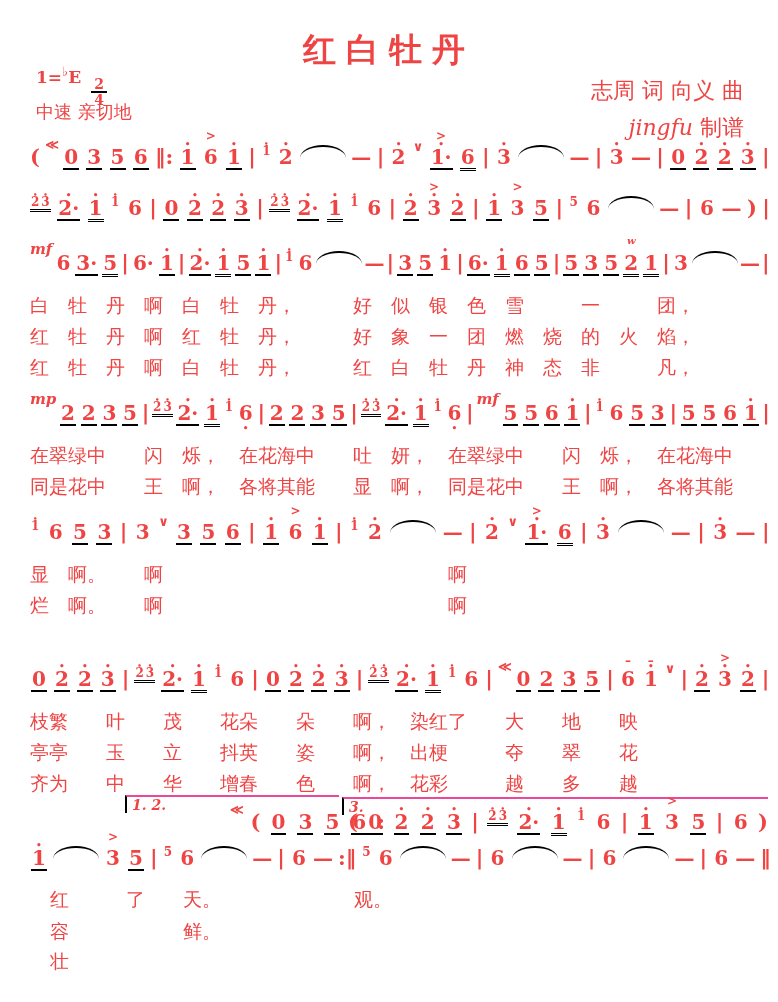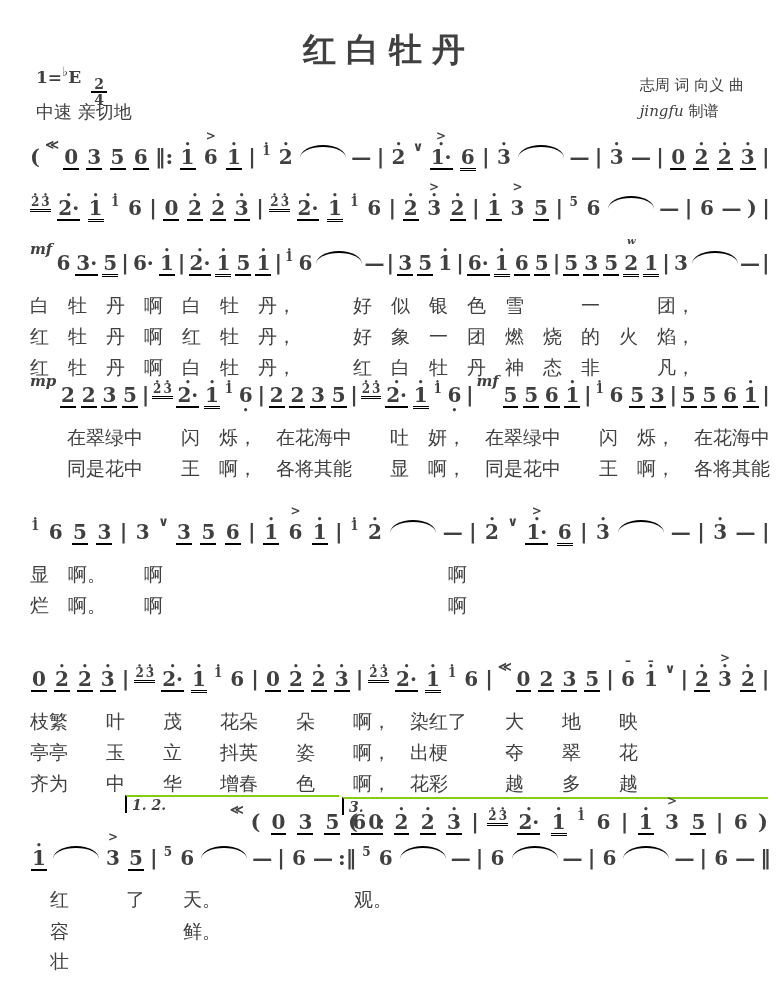--- a/index.html
+++ b/index.html
@@ -1,34 +1,34 @@
 <!DOCTYPE html>
 <html><head>
 <meta charset="utf-8">
 <style>
   html,body{margin:0;padding:0;background:#fff;}
-  .page{position:relative;width:778px;height:1002px;background:#fff;color:#404040;overflow:hidden;
+  .page{position:relative;width:778px;height:1002px;background:#fff;color:#ef4444;overflow:hidden;
         font-family:"DejaVu Sans","Liberation Sans",sans-serif;}
   .title{position:absolute;top:28px;left:0;width:100%;text-align:center;margin:0;
          font-size:33px;font-weight:bold;letter-spacing:10px;font-family:"DejaVu Serif","Liberation Serif",serif;}
   .keyline{position:absolute;top:64px;left:36px;font-size:17px;font-weight:bold;
            font-family:"DejaVu Serif","Liberation Serif",serif;}
   .flat{font-size:13px;}
   .frac{display:inline-flex;flex-direction:column;align-items:center;vertical-align:-6px;
         line-height:1.05;font-size:14px;margin-left:10px;}
   .ftop{border-bottom:2px solid #000;padding:0 3px;}
   .tempo{position:absolute;top:100px;left:36px;font-size:18px;}
-  .credits{position:absolute;top:76px;right:34px;text-align:left;font-size:15px;}
+  .credits{position:absolute;top:76px;right:34px;text-align:right;font-size:22px;}
   .cr2{margin-top:7px;}
   .jf{font-style:italic;font-family:"DejaVu Serif","Liberation Serif",serif;}
 
   .score{position:absolute;left:0;top:0;right:0;bottom:0;}
   .system{position:absolute;left:30px;right:8px;}
   .sys-1{top:132px;} .sys-2{top:183px;} .sys-3{top:238px;}
-  .sys-4{top:370px;text-align:right;} .sys-5{top:507px;} .sys-6{top:654px;}
+  .sys-4{top:388px;} .sys-5{top:507px;} .sys-6{top:654px;}
 
   .music-row{display:flex;justify-content:space-between;align-items:baseline;height:34px;padding-top:14px;
              font-family:"DejaVu Serif","Liberation Serif",serif;font-weight:bold;font-size:20px;line-height:1;}
   .tok{display:inline-flex;align-items:baseline;}
   .note{position:relative;display:inline-block;margin:0 1px;}
   .base{display:inline-block;padding:0 1px 1px 1px;}
   .u1{border-bottom:2px solid #000;}
   .u2{border-bottom:3px double #000;}
   .grace{font-size:12px;top:-9px;margin:0;}
   .mk{position:absolute;left:50%;transform:translateX(-50%);line-height:1;}
@@ -45,21 +45,21 @@
   .breath{position:relative;top:-13px;font-size:13px;}
   .dyn{font-style:italic;position:relative;top:-16px;font-size:15px;
        font-family:"DejaVu Serif","Liberation Serif",serif;}
   .slur{display:inline-block;width:46px;height:11px;border-top:2px solid #000;
         border-radius:50% 50% 0 0/100% 100% 0 0;position:relative;top:-6px;}
   .hairpin{position:relative;top:-15px;font-size:13px;letter-spacing:-2px;}
 
   .lyric{font-size:19px;white-space:pre;height:24px;margin-top:7px;}
 
   .ending{position:absolute;left:30px;right:8px;top:795px;height:200px;}
-  .volta{position:absolute;height:16px;border-top:2px solid #84cc16;border-left:2px solid #000;}
+  .volta{position:absolute;height:16px;border-top:2px solid #ec4899;border-left:2px solid #000;}
   .volta12{left:95px;top:0;width:212px;}
   .volta3{left:312px;top:2px;width:424px;}
   .volta-label{display:inline-block;font-style:italic;font-weight:bold;font-size:14px;
                font-family:"DejaVu Serif","Liberation Serif",serif;position:relative;top:-2px;left:5px;}
   .ending .music-row{position:absolute;height:auto;padding-top:0;}
   .pickup{top:16px;left:200px;justify-content:flex-start;gap:9px;}
   .v3row{top:16px;left:318px;right:2px;}
   .mainrow{top:52px;left:0;right:0;}
   .endlyric{position:absolute;left:0;margin-top:0;margin-left:20px;}
   .el-0{top:92px;} .el-1{top:124px;} .el-2{top:154px;}

